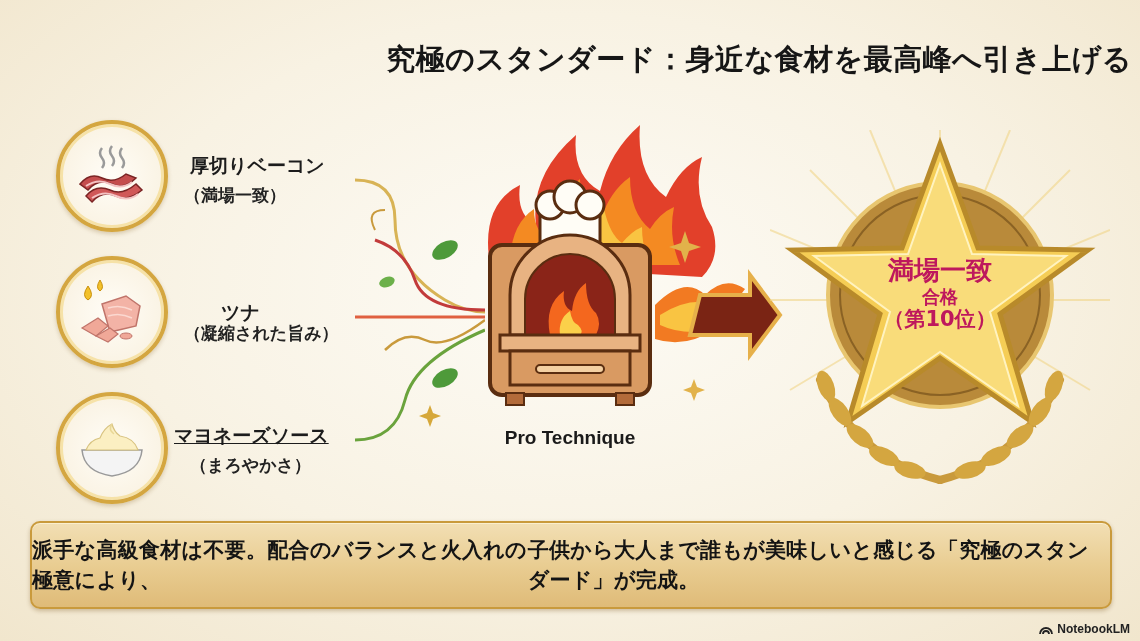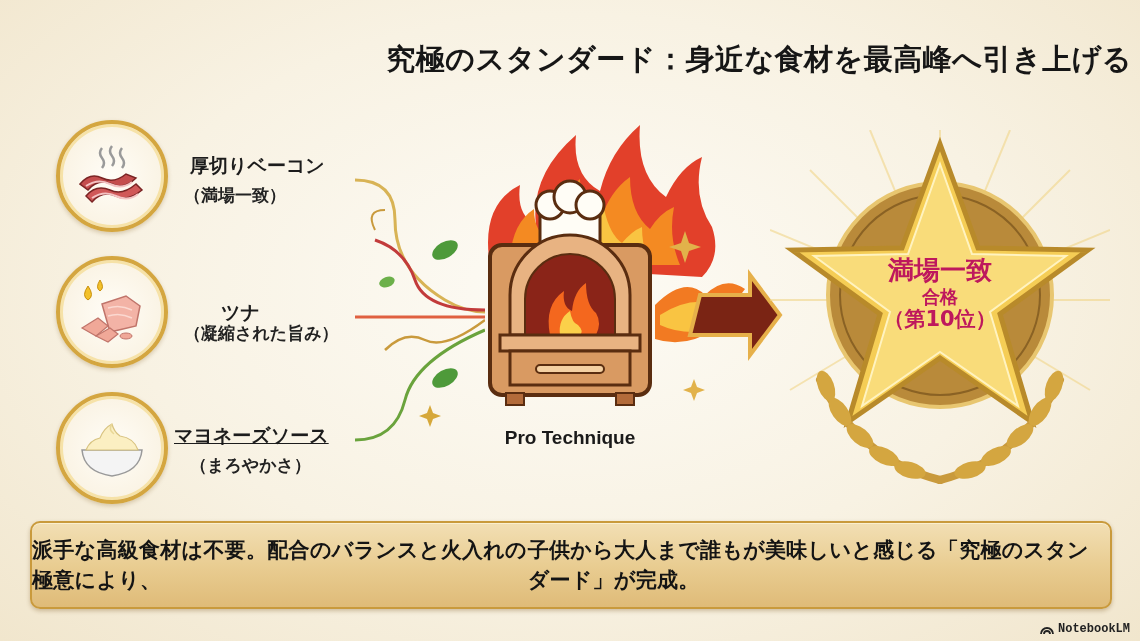--- a/index.html
+++ b/index.html
@@ -37,21 +37,21 @@
   .award-line3 { font-size: 21px; }
   .summary-box {
     position: absolute; left: 30px; top: 521px; width: 1078px; height: 84px;
     border-radius: 10px; border: 2px solid #c99a3c;
     background: linear-gradient(180deg, #f2dfb4 0%, #e9cd92 50%, #dfbb78 100%);
     box-shadow: 0 2px 4px rgba(110,70,10,0.3), inset 0 1px 0 #fbefcf;
     display: flex; flex-direction: row; align-items: center; justify-content: center;
   }
   .summary-line { font-size: 21px; font-weight: bold; color: #141414; line-height: 1.45; letter-spacing: 0.3px; }
   .footer {
-    position: absolute; right: 10px; bottom: 5px; font-family: Liberation Mono, monospace;
+    position: absolute; right: 10px; bottom: 5px; font-family: Liberation Sans, sans-serif;
     font-size: 12px; font-weight: bold; color: #222; display: flex; align-items: center; gap: 4px;
   }
 </style>
 </head>
 <body>
 
 <div class="title">究極のスタンダード：身近な食材を最高峰へ引き上げる</div>
 
 <div class="ingredient-circle" style="left:56px; top:120px;">
   <svg width="80" height="80" viewBox="0 0 80 80">

